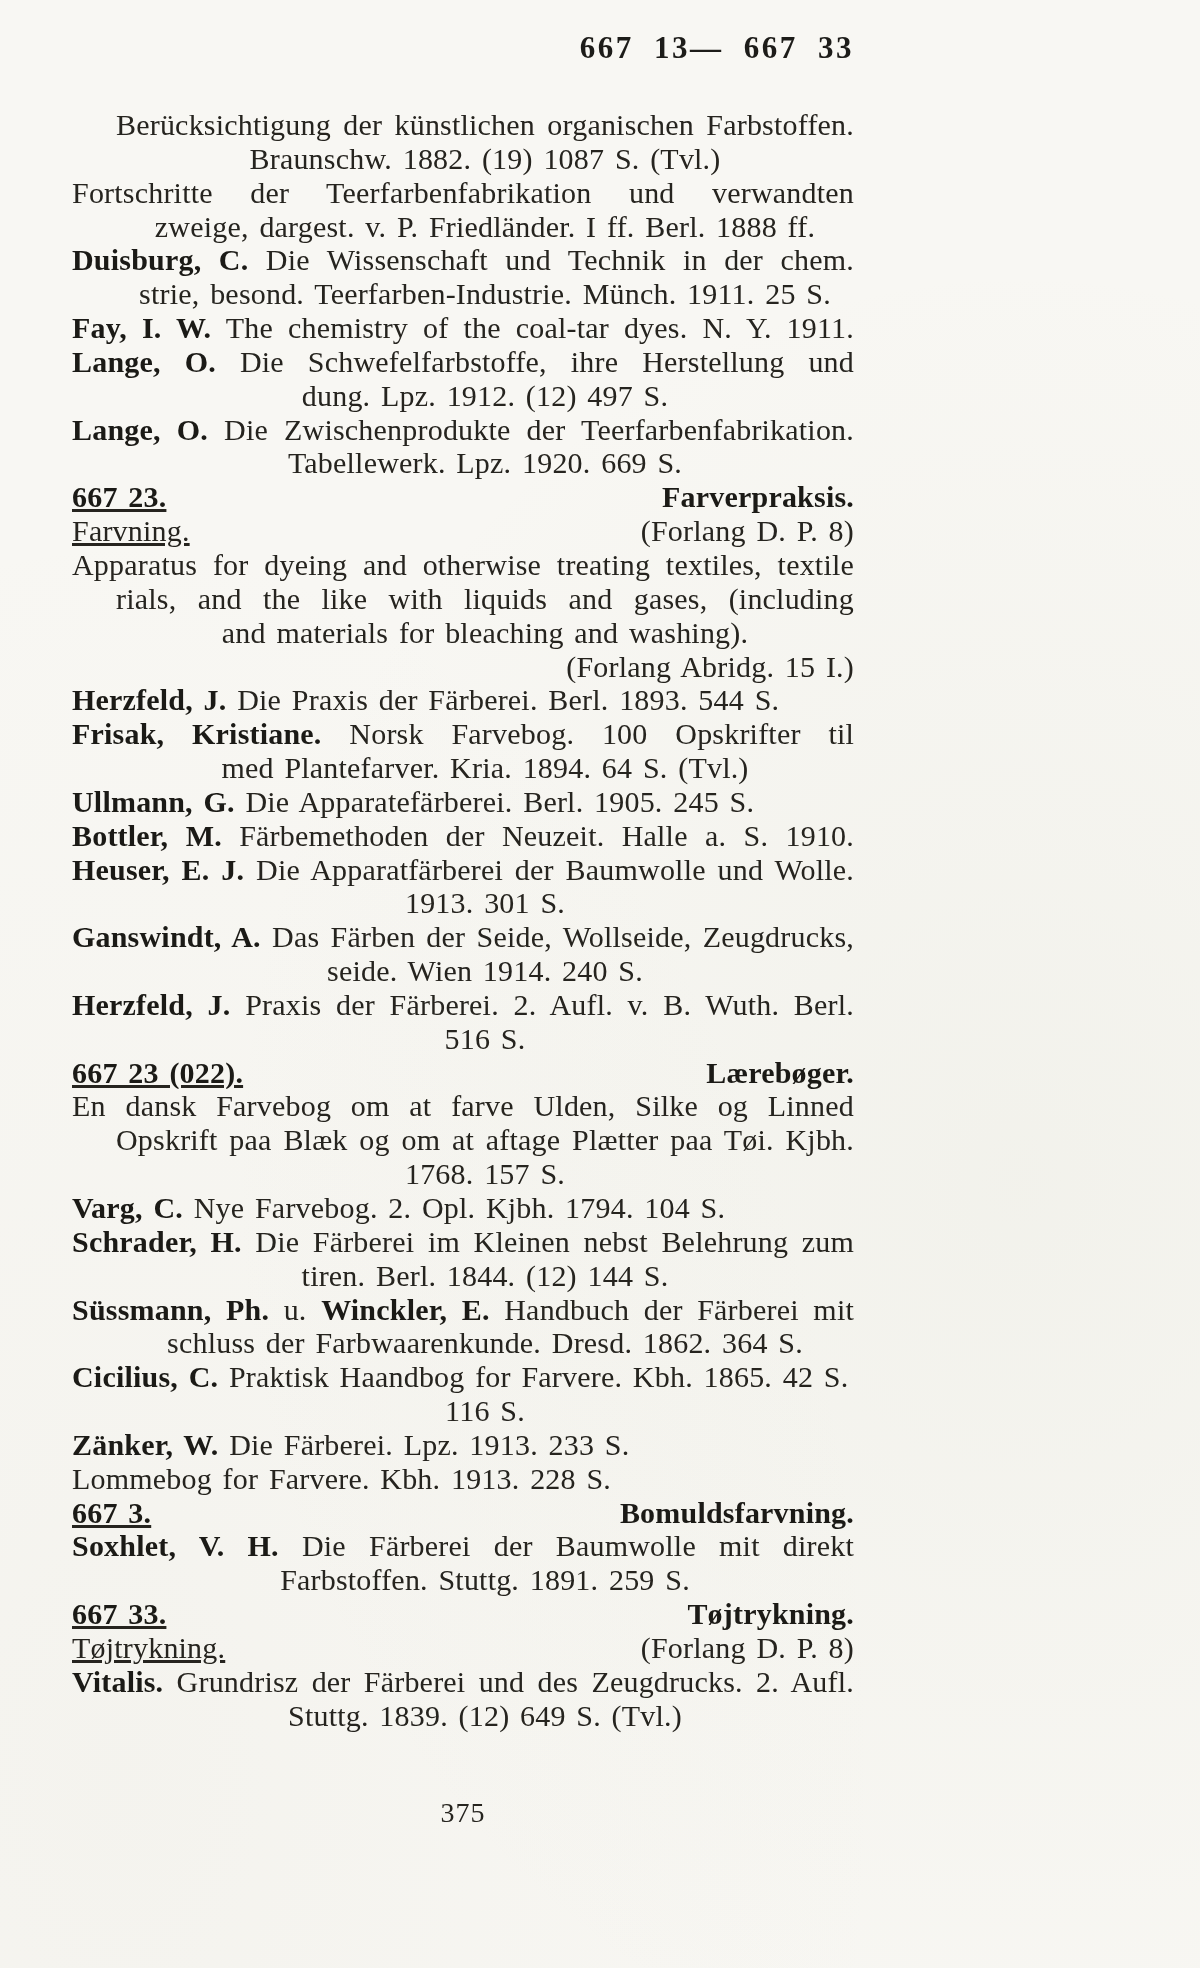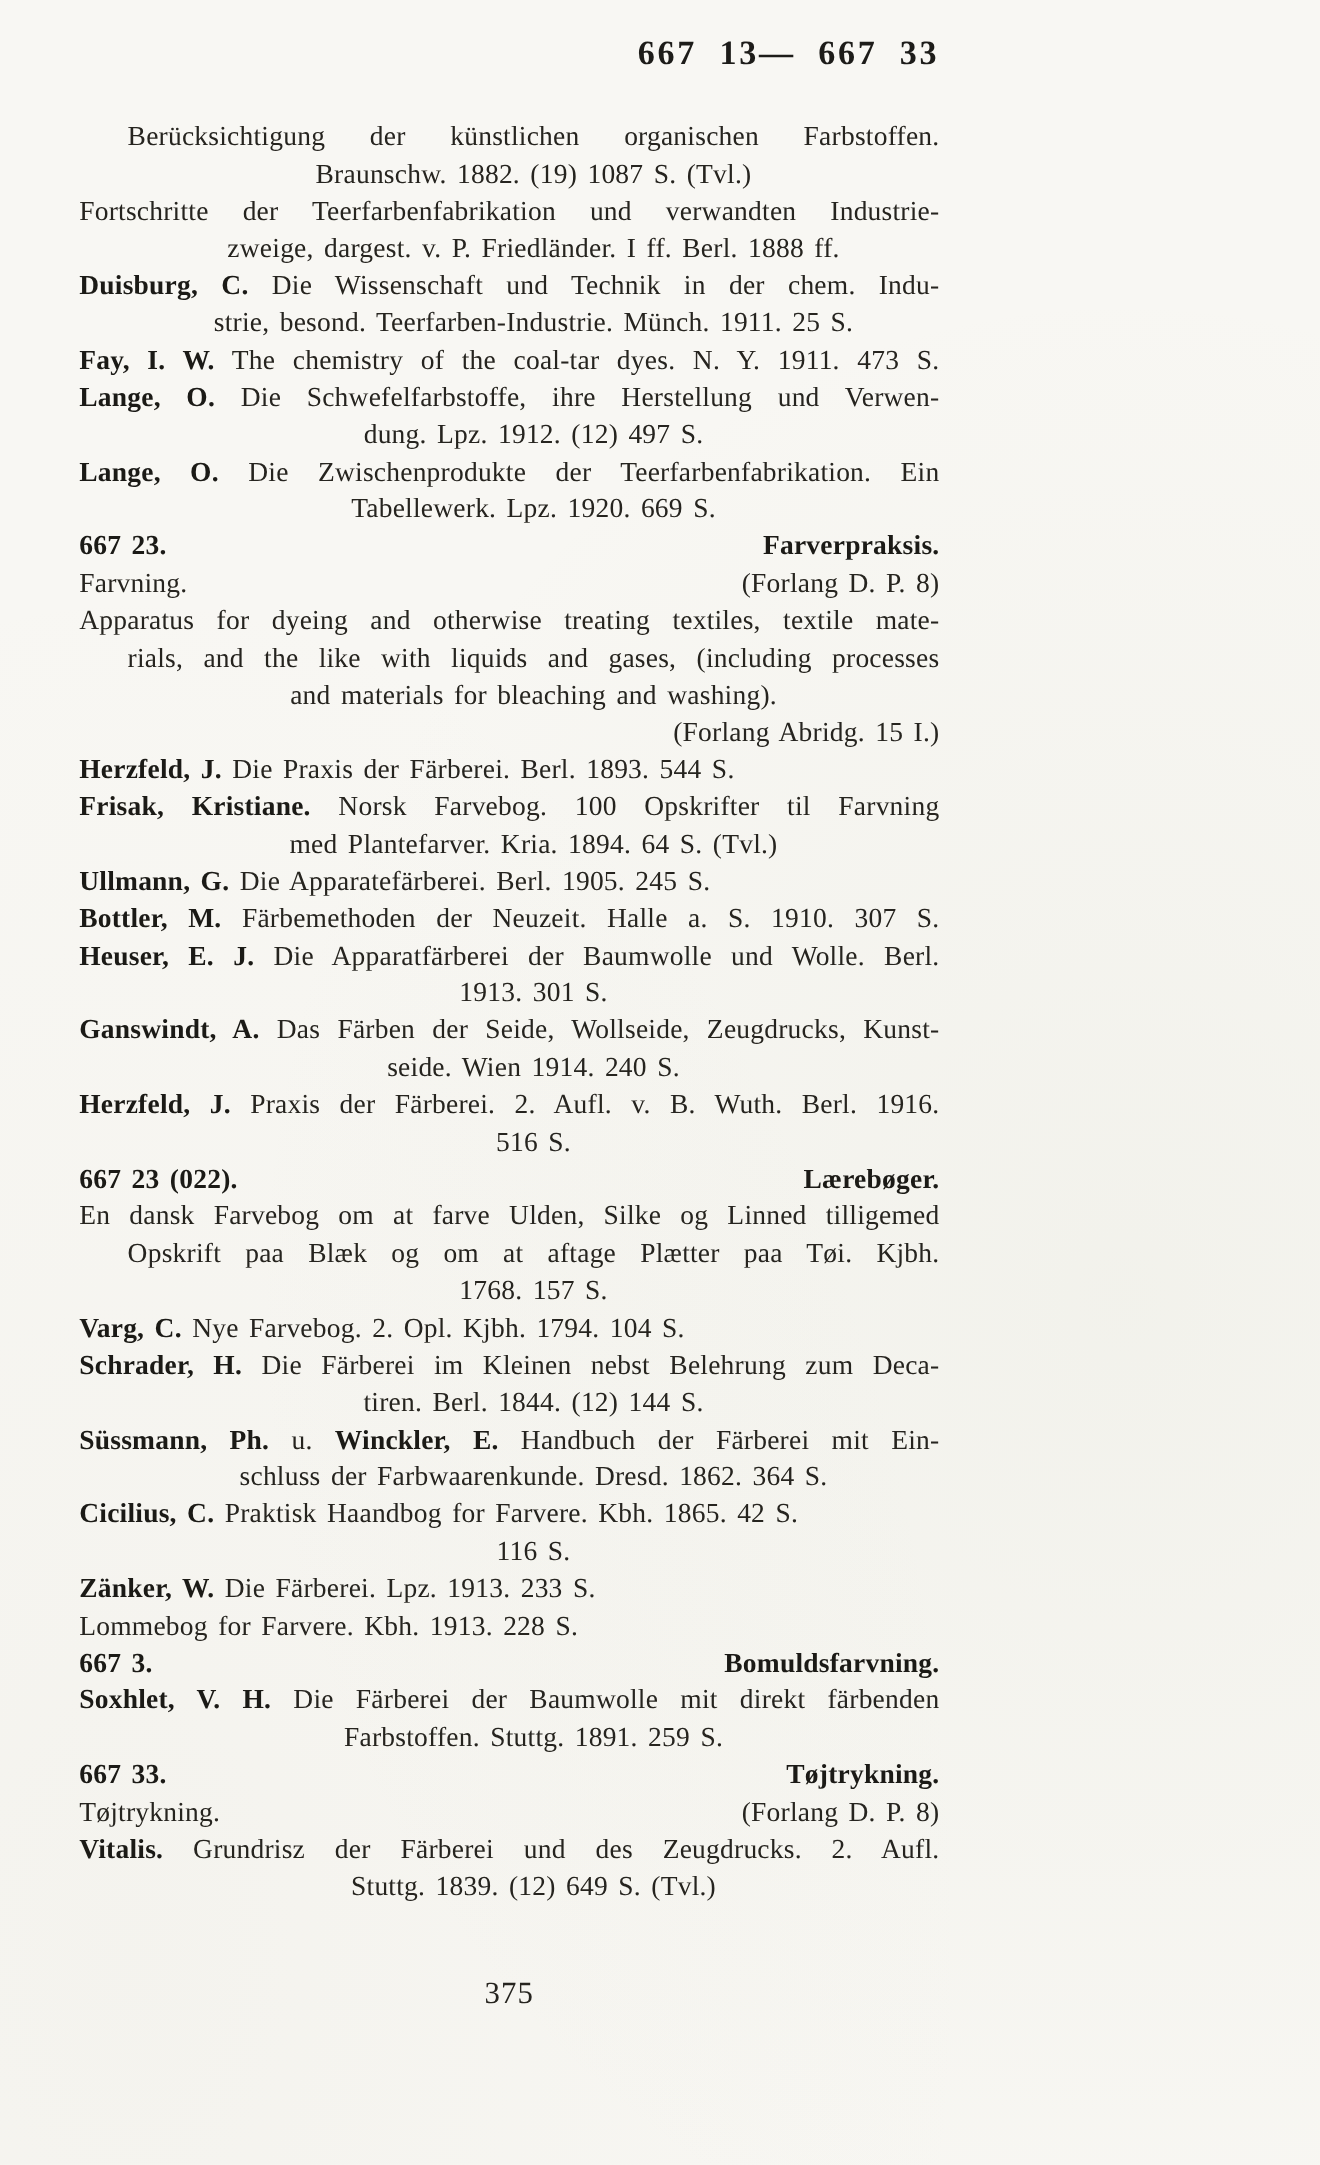--- a/index.html
+++ b/index.html
@@ -35,21 +35,21 @@
     letter-spacing: 2.5px;
     word-spacing: 10px;
     color: #1d1c19;
     font-family: Liberation Serif, serif;
   }
   .text-block {
     position: absolute;
     top: 108px;
     left: 72px;
     width: 782px;
-    font-size: 25px;
+    font-size: 30px;
     word-spacing: 3px;
     letter-spacing: 0.2px;
   }
   .line {
     height: 33.85px;
     line-height: 33.85px;
     overflow: hidden;
     text-align: left;
     white-space: normal;
   }
@@ -57,21 +57,21 @@
   .line.stretch {
     text-align: justify;
     text-align-last: justify;
     -moz-text-align-last: justify;
   }
   .line.split {
     display: flex;
     justify-content: space-between;
   }
   .line b { font-weight: bold; color: #1b1a16; }
-  .line .l { flex: 0 1 auto; }
+  .line .l { flex: 0 1 auto; text-decoration: underline; }
   .line .r { flex: 0 0 auto; text-align: center; }
   .page-number {
     position: absolute;
     top: 1797px;
     left: 72px;
     width: 782px;
     text-align: center;
     font-size: 28px;
     letter-spacing: 1px;
     color: #26241f;

